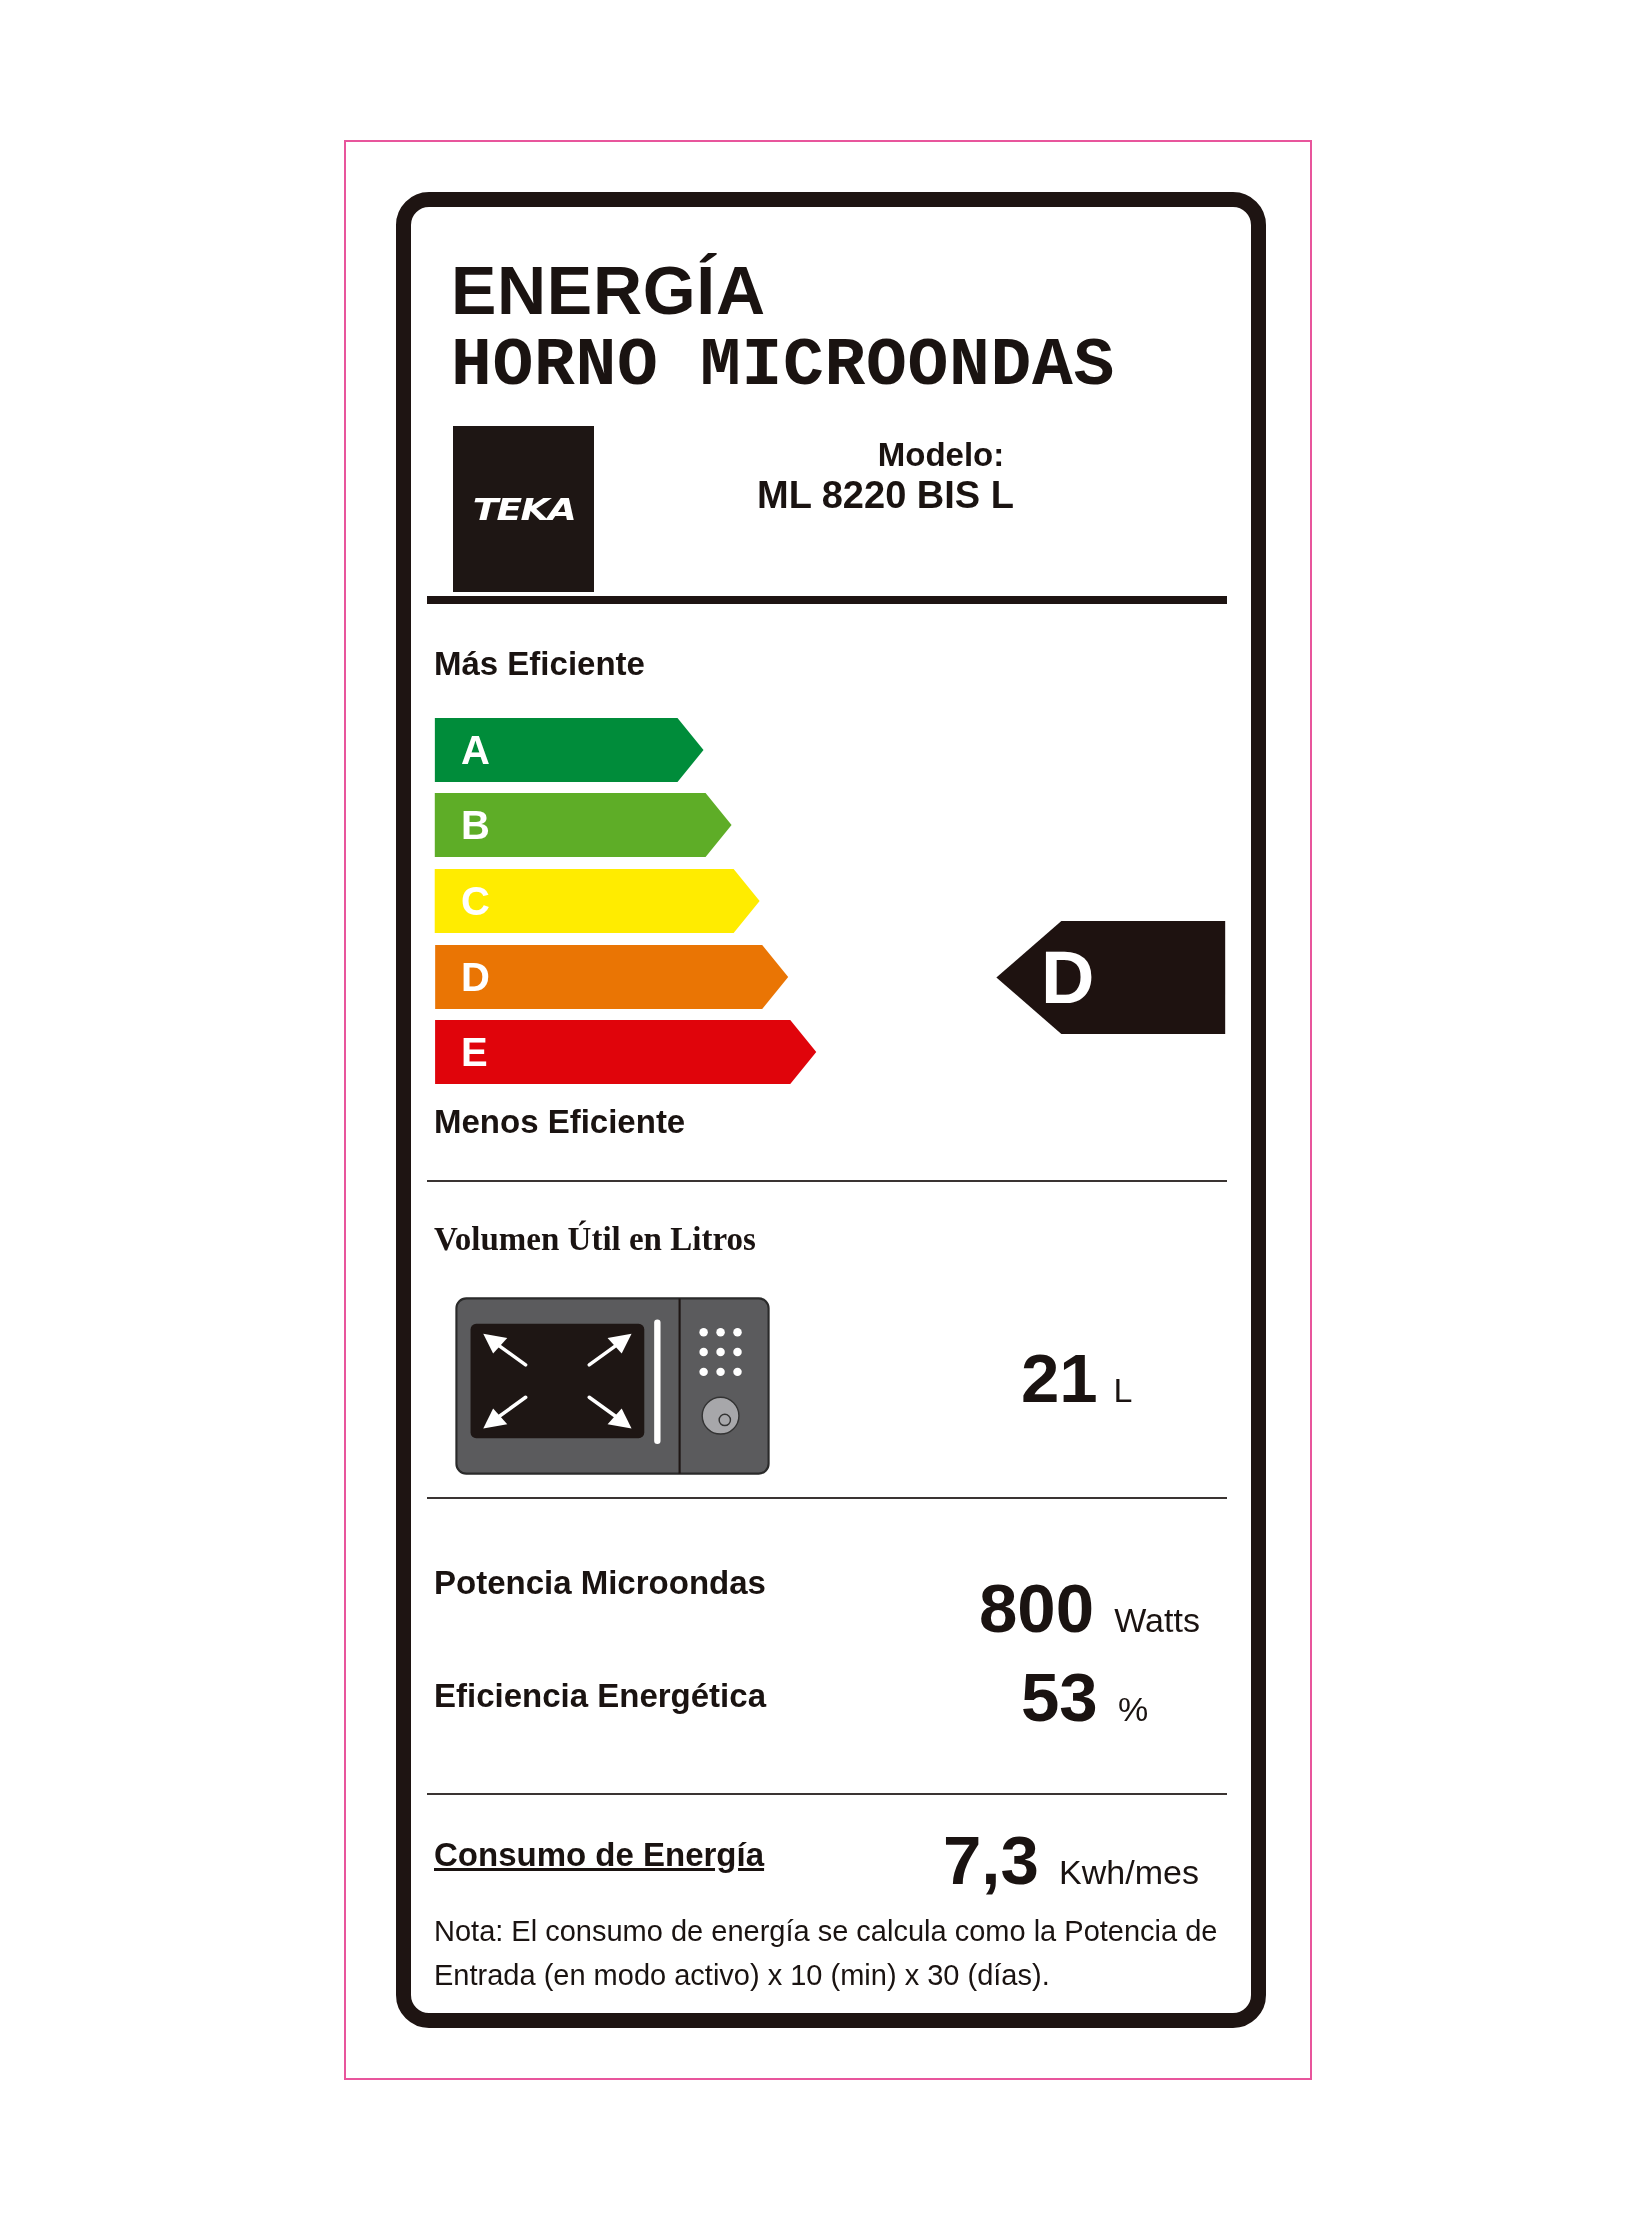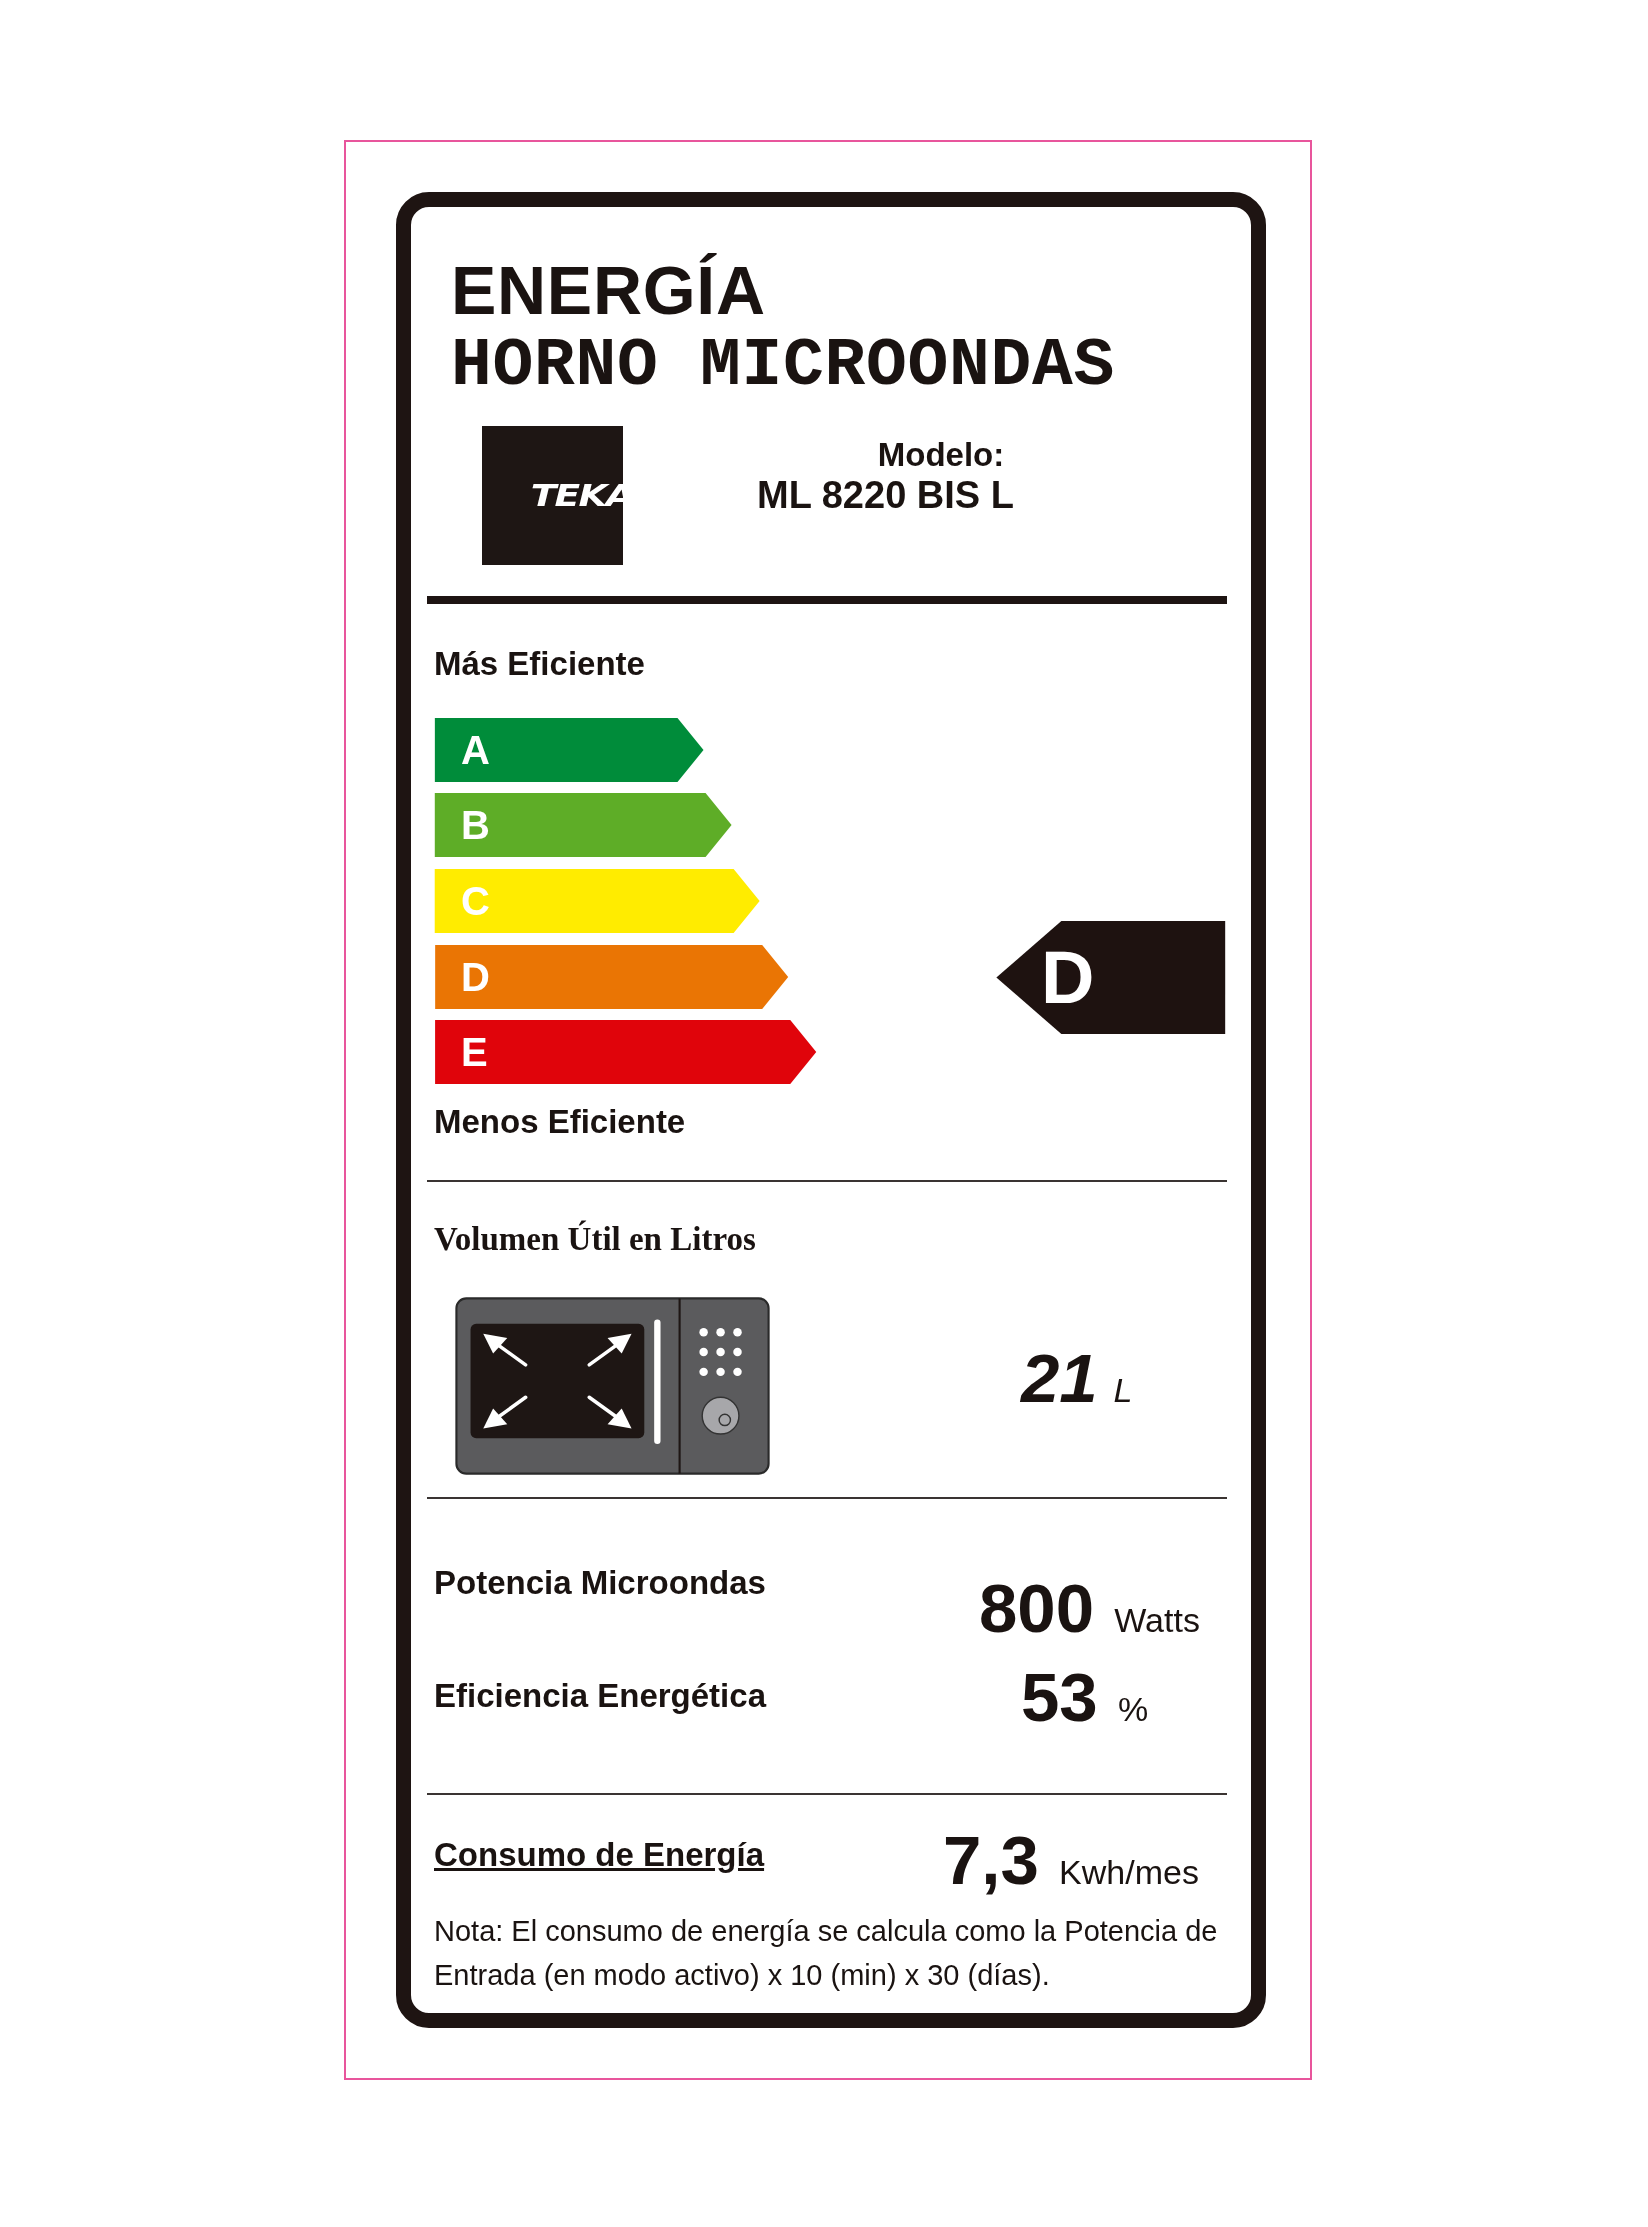--- a/index.html
+++ b/index.html
@@ -6,22 +6,22 @@
   body { width:1648px; height:2227px; position:relative; overflow:hidden;
          font-family:"Liberation Sans", "DejaVu Sans", sans-serif; color:#1a1311; }
   .abs { position:absolute; }
   .pink-border { left:344px; top:140px; width:968px; height:1940px;
                  border:2.1px solid #e8559c; box-sizing:border-box; }
   .frame { left:396px; top:192px; width:870px; height:1836px;
            border:15.6px solid #1e1412; border-radius:33px; box-sizing:border-box; }
   .title { left:451px; font-weight:bold; font-size:68px; line-height:1; letter-spacing:0.7px; white-space:nowrap; }
   .title1 { top:256px; }
   .title2 { top:332px;font-family:Liberation Mono, monospace; }
-  .logo { left:453px; top:426px; width:141px; height:139px; background:#1e1614;
-          display:flex; align-items:center; justify-content:flex-end;margin-left:29px; }
+  .logo { left:453px; top:426px; width:141px; height:166px; background:#1e1614;
+          display:flex; align-items:center; justify-content:center; }
   .logo span { color:#ffffff; font-weight:900; font-size:30px; letter-spacing:-1.4px; font-style:italic;
                transform:scaleX(1.25); font-family:"DejaVu Sans", sans-serif; }
   .model-label { left:757px; width:368px; top:436px; text-align:center; font-size:33px; font-weight:bold; }
   .model-value { left:757px; width:368px; top:474px; text-align:left; font-size:38px; font-weight:bold; }
   .rule-thick { left:427px; top:596px; width:800px; height:7.8px; background:#1e1412; }
   .rule-thin { left:427px; width:800px; height:2.1px; background:#3a3432; }
   .label { left:434px; font-size:33px; font-weight:bold; white-space:nowrap; }
   .bar { left:434px; height:64px; }
   .bar svg { display:block; }
   .bar-letter { position:absolute; left:27px; top:0; height:64px; line-height:64px;
@@ -123,21 +123,21 @@
         <circle cx="400" cy="78" r="6"></circle>
       <circle cx="352" cy="106" r="6"></circle>
         <circle cx="376" cy="106" r="6"></circle>
         <circle cx="400" cy="106" r="6"></circle>
     </g>
     <circle cx="376" cy="168" r="26" fill="#a7a7aa" stroke="#333" stroke-width="2"></circle>
     <circle cx="382" cy="174" r="8" fill="#a7a7aa" stroke="#333" stroke-width="2"></circle>
   </svg>
 </div>
 
-<div class="abs" style="left:1021px; top:1344px;font-style:italic;">
+<div class="abs" style="left:1021px; top:1344px;">
   <span class="big-value">21</span>
   <span class="unit" style="margin-left:12.7px;">L</span>
 </div>
 
 <div class="abs rule-thin" style="top:1497px;"></div>
 
 <div class="abs label" style="top:1564px;">Potencia Microondas</div>
 <div class="abs" style="left:979px; top:1574px;">
   <span class="big-value">800</span>
   <span class="unit" style="margin-left:17px;">Watts</span>

